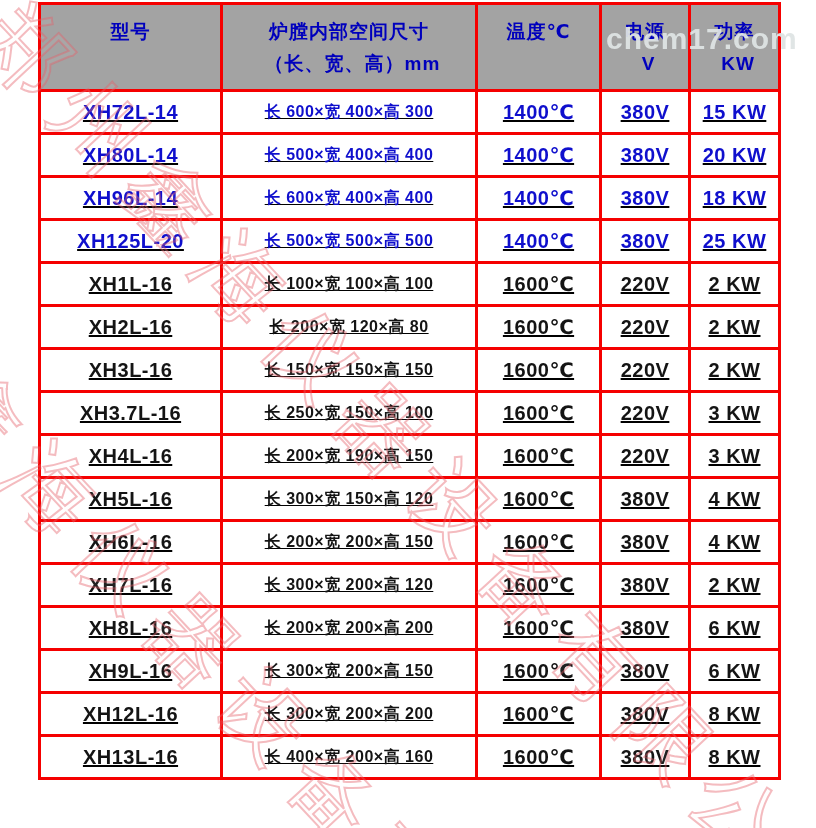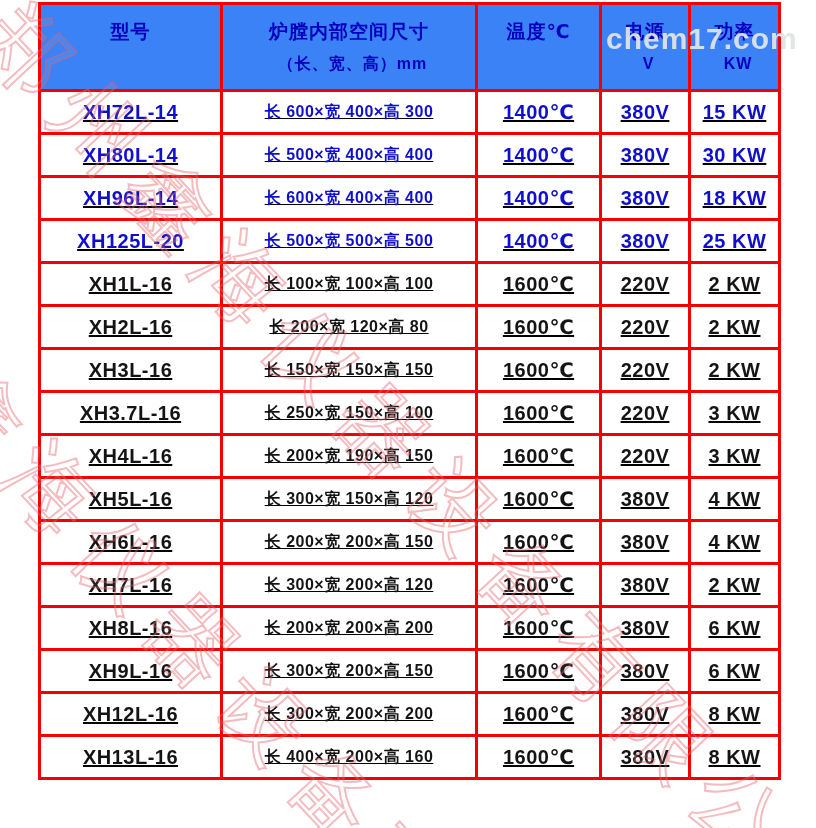--- a/index.html
+++ b/index.html
@@ -17,28 +17,28 @@
     table-layout:fixed;
   }
   .spec-table th,.spec-table td{
     border:3px solid #f50000;
     text-align:center;
     vertical-align:middle;
     padding:0;
     overflow:hidden;
   }
   .spec-table thead th{
-    background:#3b82f6;
+    background:#a3a3a3;
     color:#0000bd;
     font-weight:bold;
     height:84px;
     vertical-align:top;
   }
   .h-line1{height:46px;line-height:54px;font-size:19px;letter-spacing:1px;}
-  .h-line2{height:36px;line-height:26px;font-size:16px;letter-spacing:1px;padding-left:7px;}
+  .h-line2{height:36px;line-height:26px;font-size:19px;letter-spacing:1px;padding-left:7px;}
   .spec-table tbody tr{height:43px;text-decoration:underline;}
   .spec-table tbody td{
     font-size:20px;
     font-weight:bold;
     letter-spacing:0.5px;
     white-space:nowrap;
   }
   .spec-table td[data-name="size-cell"]{font-size:16px;}
   tr.row-blue td{color:#0f0fcd;}
   tr.row-black td{color:#141414;}
@@ -105,21 +105,21 @@
           <td data-name="size-cell">长 600×宽 400×高 300</td>
           <td data-name="temp-cell">1400℃</td>
           <td data-name="voltage-cell">380V</td>
           <td data-name="power-cell">15 KW</td>
         </tr>
         <tr data-name="table-row" class="row-blue">
           <td data-name="model-cell">XH80L-14</td>
           <td data-name="size-cell">长 500×宽 400×高 400</td>
           <td data-name="temp-cell">1400℃</td>
           <td data-name="voltage-cell">380V</td>
-          <td data-name="power-cell">30 KW</td>
+          <td data-name="power-cell">20 KW</td>
         </tr>
         <tr data-name="table-row" class="row-blue">
           <td data-name="model-cell">XH96L-14</td>
           <td data-name="size-cell">长 600×宽 400×高 400</td>
           <td data-name="temp-cell">1400℃</td>
           <td data-name="voltage-cell">380V</td>
           <td data-name="power-cell">18 KW</td>
         </tr>
         <tr data-name="table-row" class="row-blue">
           <td data-name="model-cell">XH125L-20</td>

